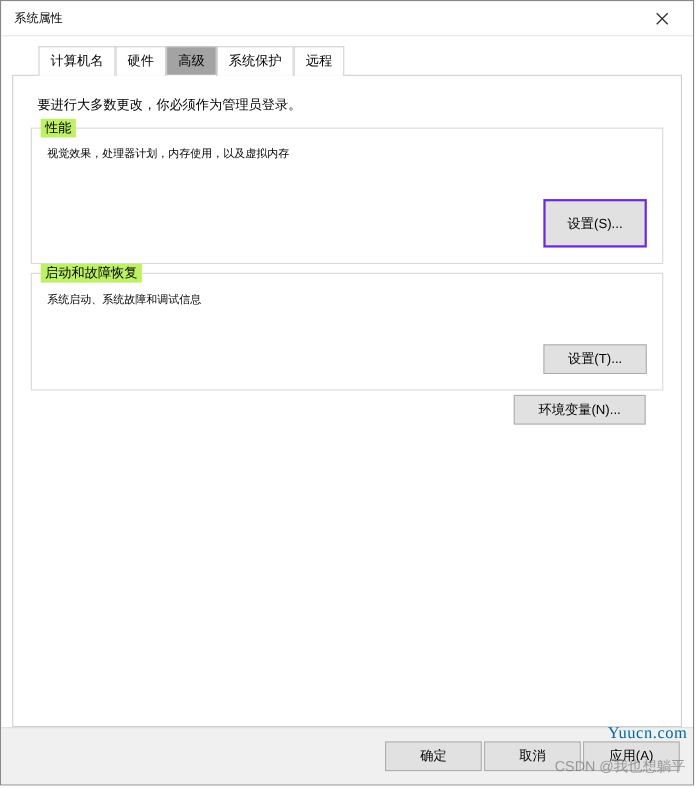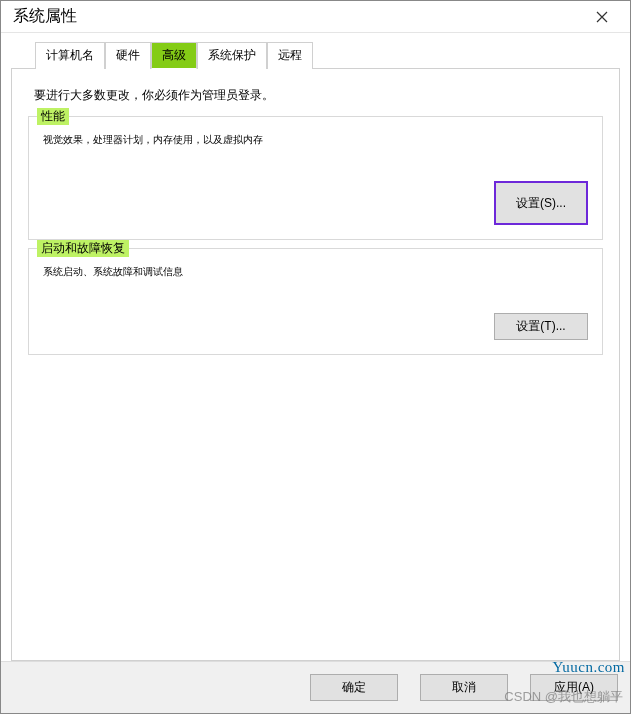--- a/index.html
+++ b/index.html
@@ -21,21 +21,21 @@
       flex-direction: column;
     }
     .titlebar {
       height: 32px;
       display: flex;
       align-items: center;
       justify-content: space-between;
       padding: 0 10px 0 12px;
       border-bottom: 1px solid #e5e5e5;
     }
-    .title-text { font-size: 16px; }
+    .title-text { font-size: 11px; }
     .close-btn {
       width: 36px;
       height: 28px;
       display: flex;
       align-items: center;
       justify-content: center;
       cursor: pointer;
     }
     .close-btn svg { width: 12px; height: 12px; }
     .content-wrap {
@@ -55,21 +55,21 @@
       border: 1px solid #d0d0d0;
       border-bottom: none;
       background: #fff;
       margin-right: 0px;
       position: relative;
       top: 1px;
       cursor: pointer;
       font-size: 12px;
     }
     .tab.active {
-      background: #84cc16;
+      background: #a3a3a3;
       border-bottom: 1px solid #fff;
       z-index: 3;
     }
     .tab:not(.active) {
       background: #fff;
     }
     .tab-body {
       border: 1px solid #d0d0d0;
       flex: 1;
       padding: 18px 16px 16px 16px;
@@ -129,21 +129,21 @@
     }
     .env-btn {
       min-width: 120px;
     }
     .footer {
       height: 52px;
       border-top: 1px solid #ddd;
       display: flex;
       align-items: center;
       justify-content: flex-end;
-      gap: 22px;
+      gap: 2px;
       padding: 0 12px;
       background: #f0f0f0;
     }
     .footer .btn { min-width: 88px; }
     .watermark1 {
       position: absolute;
       right: 8px;
       bottom: 40px;
       color: #0369a1;
       font-size: 15px;
@@ -195,20 +195,23 @@
 
 
       <div class="group">
         <div class="group-title">启动和故障恢复</div>
         <div class="group-desc">系统启动、系统故障和调试信息</div>
         <div class="group-btn-row">
           <button class="btn">设置(T)...</button>
         </div>
       </div>
 
+      <div class="env-row">
+        <button class="btn env-btn">环境变量(N)...</button>
+      </div>
     </div>
   </div>
 
   <div class="footer">
     <button class="btn">确定</button>
     <button class="btn">取消</button>
     <button class="btn">应用(A)</button>
   </div>
 </div>
 

